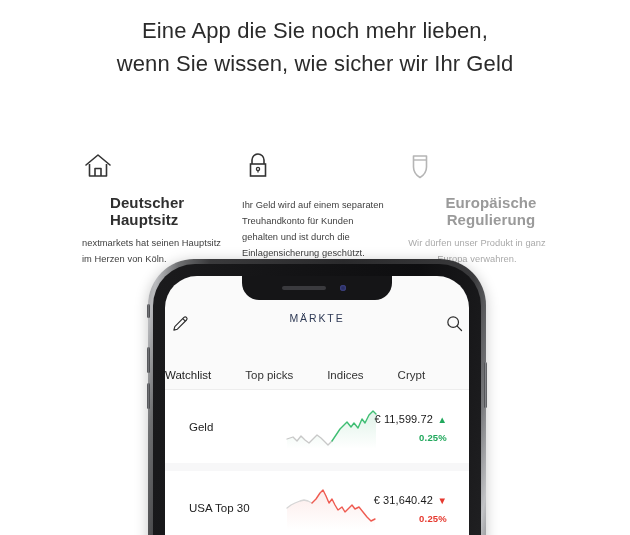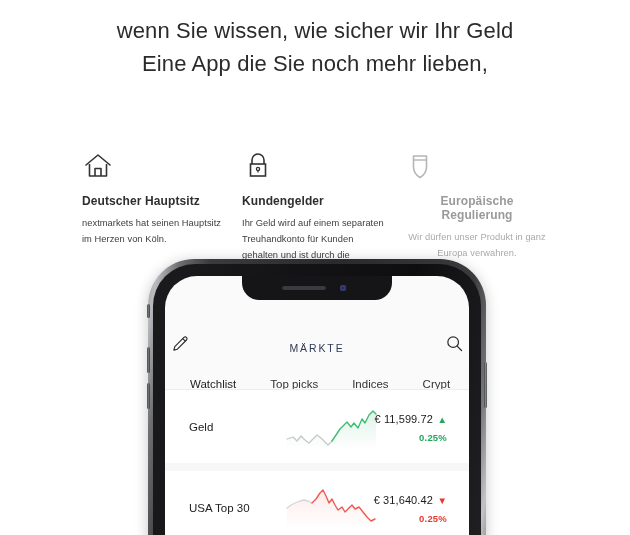--- a/index.html
+++ b/index.html
@@ -46,24 +46,25 @@
   }
   .feature { width: 160px; padding-right: 14px; }
   .feature.col2 { width: 162px; }
   .feature.col3 { width: 160px; text-align: center; }
 
   .f-icon { height: 40px; display: block; }
   .f-icon svg { display: block; }
 
   .f-title {
     margin-top: 4px;
-    font-size: 12px;
+    font-size: 15px;
     font-weight: 700;
     color: #2f2f2f;
     letter-spacing: 0.1px;
+    margin-left: 28px;
   }
   .f-body {
     margin-top: 7px;
     font-size: 9.3px;
     line-height: 16px;
     color: #3d3d3d;
     letter-spacing: 0.05px;
   }
   .feature.col3 .f-title { color: #9a9a9a; font-weight: 700; }
   .feature.col3 .f-body  { color: #aaaaaa; }
@@ -143,40 +144,39 @@
   .btn-voldn  { left: -1px; top: 124px; width: 3px; height: 26px; }
   .btn-power  { right: -1px; top: 103px; width: 3px; height: 46px;
                 background: linear-gradient(90deg, #3c3d40, #8a8b8f 55%, #4a4b4e); }
 
   
   .app-header {
     position: absolute;
     left: 0; right: 0; top: 36px;
     height: 42px;
     display: flex;
-    align-items: flex-end;
+    align-items: flex-start;
     padding: 0 4px;
   }
   .app-title {
     flex: 1;
     text-align: center;
     font-size: 10.5px;
     letter-spacing: 1.9px;
     color: #2f3a55;
     font-weight: 500;
   }
   .hdr-icon { width: 22px; height: 22px; display: flex; align-items: center; justify-content: center; }
 
   .tabs {
     position: absolute;
     left: 0; right: 0; top: 80px;
     height: 34px;
     display: flex;
-    align-items: flex-end;
-    padding-left: 25px;
+    align-items: center;
     gap: 34px;
     white-space: nowrap;
     overflow: hidden;
   }
   .tab {
     font-size: 11.5px;
     color: #333333;
     padding-top: 3px;
     position: relative;
   }
@@ -216,22 +216,22 @@
   .row-chg { font-size: 9.5px; font-weight: 700; margin-top: 9px; letter-spacing: 0.2px; }
   .row-chg.up   { color: #21a85c; }
   .row-chg.down { color: #e6392f; }
 </style>
 </head>
 <body>
 
 <div class="page">
 
   <h1 class="headline">
+    <span class="hl-line">Eine App die Sie noch mehr lieben,</span>
     <span class="hl-line">wenn Sie wissen, wie sicher wir Ihr Geld</span>
-    <span class="hl-line">Eine App die Sie noch mehr lieben,</span>
   </h1>
 
   <div class="features">
 
     <div class="feature col1">
       <span class="f-icon">
         <svg width="32" height="32" viewBox="0 0 32 32">
           <path d="M4 15 L16 5 L28 15" fill="none" stroke="#333" stroke-width="1.6" stroke-linecap="round" stroke-linejoin="round"></path>
           <path d="M7.5 14 L7.5 26 L24.5 26 L24.5 14" fill="none" stroke="#333" stroke-width="1.6" stroke-linejoin="round"></path>
           <path d="M13 26 L13 18.5 L19 18.5 L19 26" fill="none" stroke="#333" stroke-width="1.6" stroke-linejoin="round"></path>
@@ -243,21 +243,20 @@
 
     <div class="feature col2">
       <span class="f-icon">
         <svg width="32" height="32" viewBox="0 0 32 32">
           <path d="M10 14 L10 10 a6 6 0 0 1 12 0 L22 14" fill="none" stroke="#333" stroke-width="1.6" stroke-linejoin="round"></path>
           <rect x="8.5" y="14" width="15" height="12" fill="none" stroke="#333" stroke-width="1.6"></rect>
           <circle cx="16" cy="19" r="1.6" fill="none" stroke="#333" stroke-width="1.3"></circle>
           <path d="M16 20.3 L16 22" stroke="#333" stroke-width="1.3" stroke-linecap="round"></path>
         </svg>
       </span>
-      <div class="f-title">Kundengelder</div>
       <div class="f-body">Ihr Geld wird auf einem separaten Treuhandkonto für Kunden gehalten und ist durch die Einlagensicherung geschützt.</div>
     </div>
 
     <div class="feature col3">
       <span class="f-icon">
         <svg width="32" height="32" viewBox="0 0 32 32">
           <path d="M9.5 6 L22.5 6 L22.5 17 C22.5 23 18.5 26 16 27.5 C13.5 26 9.5 23 9.5 17 Z" fill="none" stroke="#b5b5b5" stroke-width="1.6" stroke-linejoin="round"></path>
           <path d="M9.5 10 L22.5 10" fill="none" stroke="#b5b5b5" stroke-width="1.4"></path>
         </svg>
       </span>

